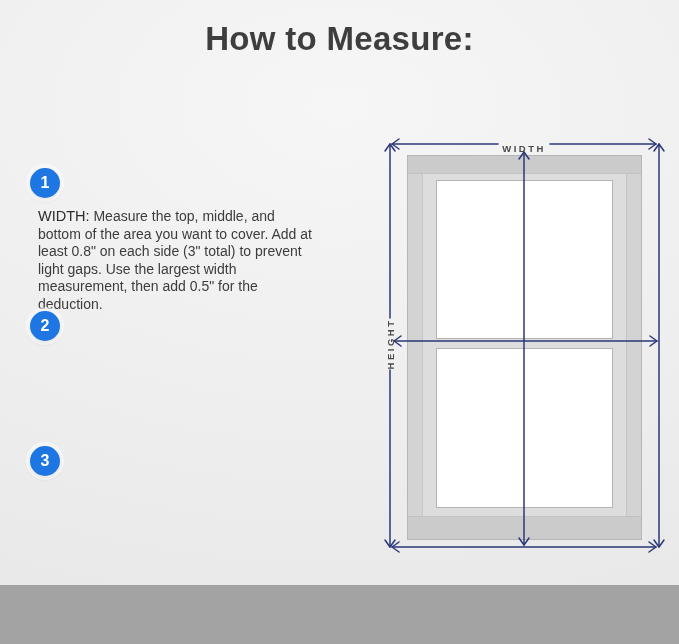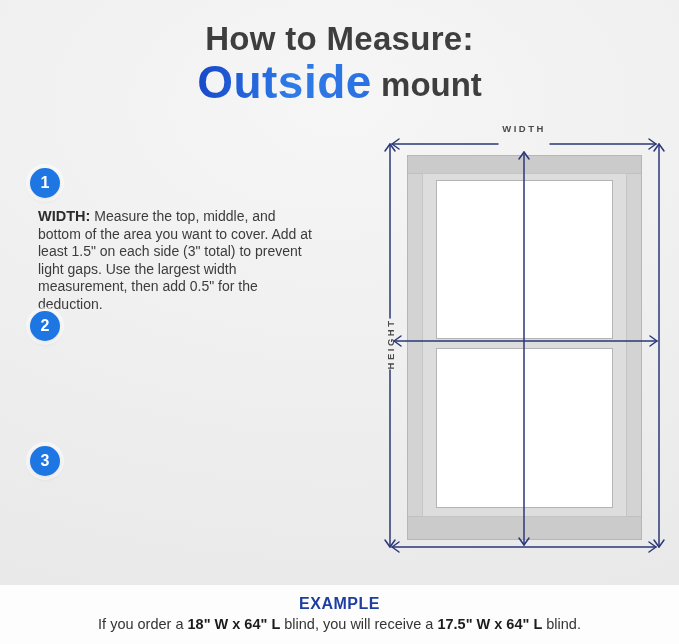--- a/index.html
+++ b/index.html
@@ -36,21 +36,21 @@
   .step-circle {
     width:30px; height:30px; border-radius:50%;
     background:#1d76e2; color:#ffffff;
     font-size:16px; font-weight:700;
     display:flex; align-items:center; justify-content:center;
     box-shadow: 0 0 0 4px rgba(255,255,255,0.55), 0 2px 5px rgba(0,0,0,0.18);
   }
   .step-text {
     margin:10px 0 0 8px; font-size:14px; line-height:17.5px; color:#3c3c3c;
   }
-  .step-lead { font-weight:700; color:#2c2c2c; font-size:14.5px; }
+  .step-lead { font-weight:400; color:#2c2c2c; font-size:14.5px; }
   .wrap { white-space:pre-line; }
 
   
   .diagram { position:absolute; left:378px; top:128px; width:296px; height:478px; }
   .win-outer {
     position:absolute; left:29px; top:27px; width:235px; height:385px;
     background:#d3d3d3; border:1px solid #b6b6b6; box-sizing:border-box;
   }
   .win-band-top {
     position:absolute; left:0; top:0; right:0; height:17px;
@@ -68,52 +68,51 @@
     position:absolute; left:13px; right:13px;
     background:#ffffff; border:1px solid #b4b4b4; box-sizing:border-box;
   }
   .pane-top { top:6px; height:159px; }
   .pane-bottom { top:174px; height:160px; }
   .arrow-layer { position:absolute; left:0; top:0; width:296px; height:478px; }
   .dim-label {
     position:absolute; font-size:9.5px; font-weight:700; letter-spacing:2.5px;
     color:#4a4a4a; white-space:nowrap;
   }
-  .width-label { left:146px; top:0; transform:translate(-50%,-50%); }
+  .width-label { left:146px; top:20px; transform:translate(-50%,-50%); }
   .height-label { left:12px; top:216px; transform:translate(-50%,-50%) rotate(-90deg); }
 
   
   .footer {
     position:absolute; left:0; top:585px; width:679px; height:59px;
     background:#fdfdfd; text-align:center;
   }
   .example-heading { padding-top:10px; font-size:16px; font-weight:700; color:#1e3fa0; letter-spacing:0.5px; }
   .example-line { margin-top:3px; font-size:14.5px; color:#343434; }
   .example-bold { font-weight:700; color:#1c1c1c; }
 </style>
 </head>
 <body>
 
 <div class="canvas">
   <div class="main-bg"></div>
 
   <div class="header">
     <div class="title-line1">How to Measure:</div>
-    <div class="title-line2"><span class="outside-word">Outside</span><span> mount</span></div>
   </div>
 
   <div class="step step-1">
     <div class="step-circle">
         <span>1</span>
       </div>
     <p class="step-text">
       <span class="step-lead">WIDTH:</span>
       <span class="wrap">Measure the top, middle, and
 bottom of the area you want to cover. Add at
-least 1.5" on each side (3" total) to prevent
+least 0.8" on each side (3" total) to prevent
 light gaps. Use the largest width
 measurement, then add 0.5" for the
 deduction.</span>
     </p>
   </div>
 
   <div class="step step-2">
     <div class="step-circle">
         <span>2</span>
       </div>
@@ -173,19 +172,13 @@
         <path d="M16,213 H279"></path>
         <path d="M23,208 L16,213 L23,218"></path>
           <path d="M272,208 L279,213 L272,218"></path>
       </g>
     </svg>
 
     <div class="dim-label width-label">WIDTH</div>
     <div class="dim-label height-label">HEIGHT</div>
   </div>
 
-  <div class="footer">
-    <div class="example-heading">EXAMPLE</div>
-    <div class="example-line">
-      <span>If you order a </span><span class="example-bold">18" W x 64" L</span><span> blind, you will receive a </span><span class="example-bold">17.5" W x 64" L</span><span> blind.</span>
-    </div>
-  </div>
 </div>
 
 </body></html>

